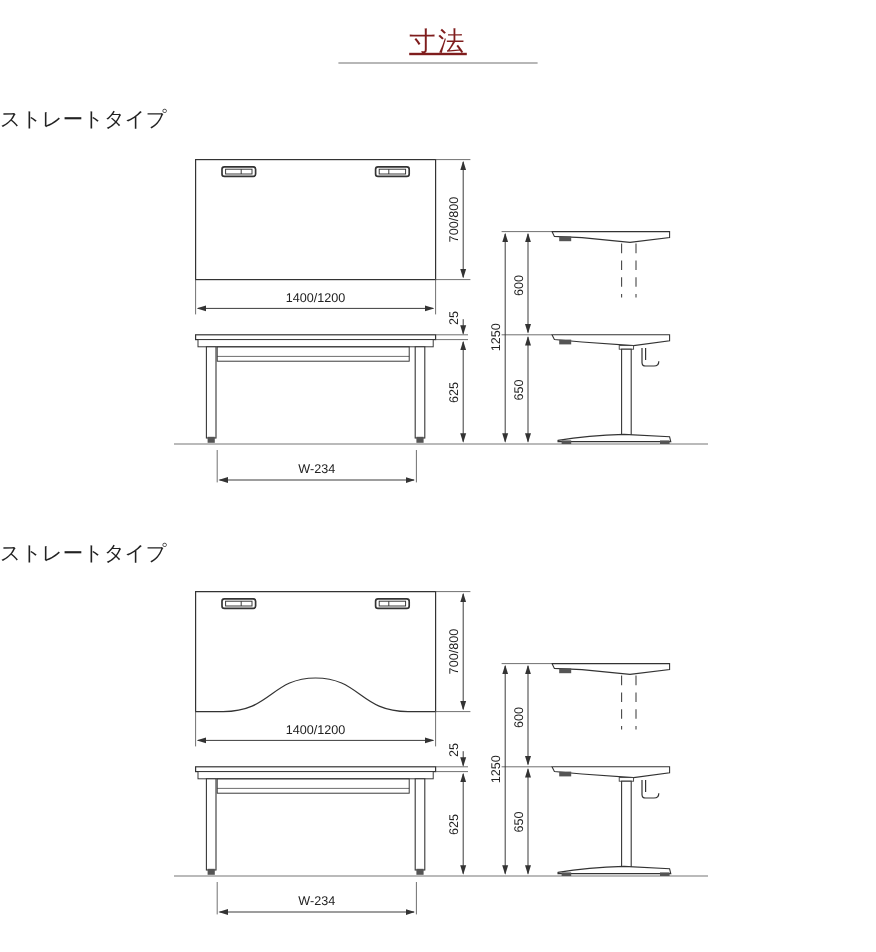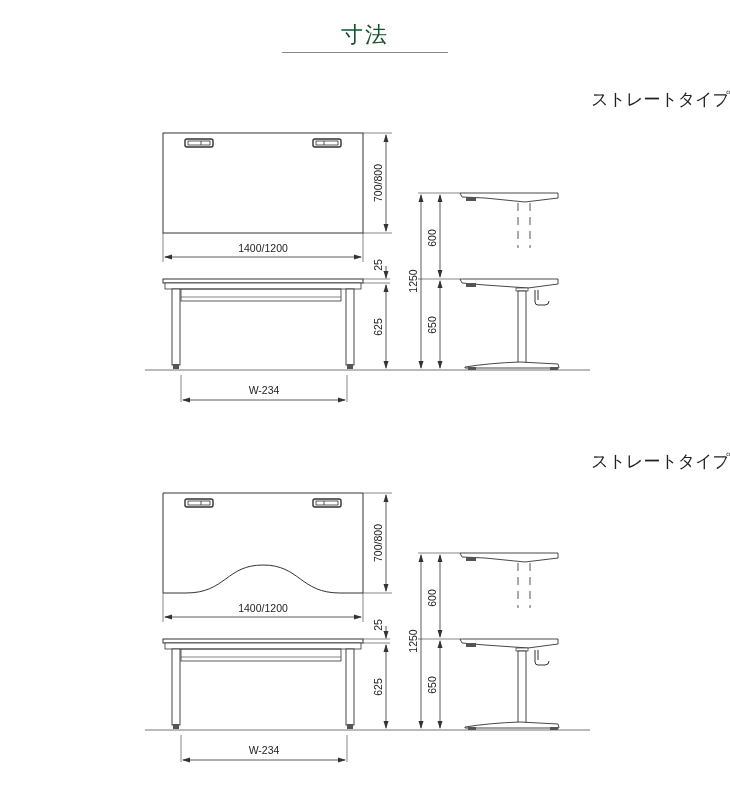--- a/index.html
+++ b/index.html
@@ -1,21 +1,21 @@
 <!DOCTYPE html>
 <html><head>
 <meta charset="utf-8">
 <style>
   html, body { margin:0; padding:0; background:#ffffff; }
   body { width:730px; height:793px; position:relative; overflow:hidden;
          font-family:"DejaVu Sans", sans-serif; color:#222; }
   .title { position:absolute; left:0; width:730px; top:20px; text-align:center;
-           font-size:22px; letter-spacing:2px; color:#14532d; }
+           font-size:22px; letter-spacing:2px; color:#7f1d1d;text-decoration:underline; }
   .title-rule { position:absolute; left:282px; top:52px; width:166px; height:1px; background:#888; }
-  .section-title { position:absolute; left:0; width:730px; text-align:right;
+  .section-title { position:absolute; left:0; width:730px; text-align:left;
                    font-size:17px; color:#222; }
   svg { position:absolute; left:0; top:0; }
   svg text { font-family:"Liberation Sans", sans-serif; font-size:10.5px; fill:#222; }
 </style>
 </head>
 <body>
 
 <div class="title">寸法</div>
 <div class="title-rule"></div>
 

